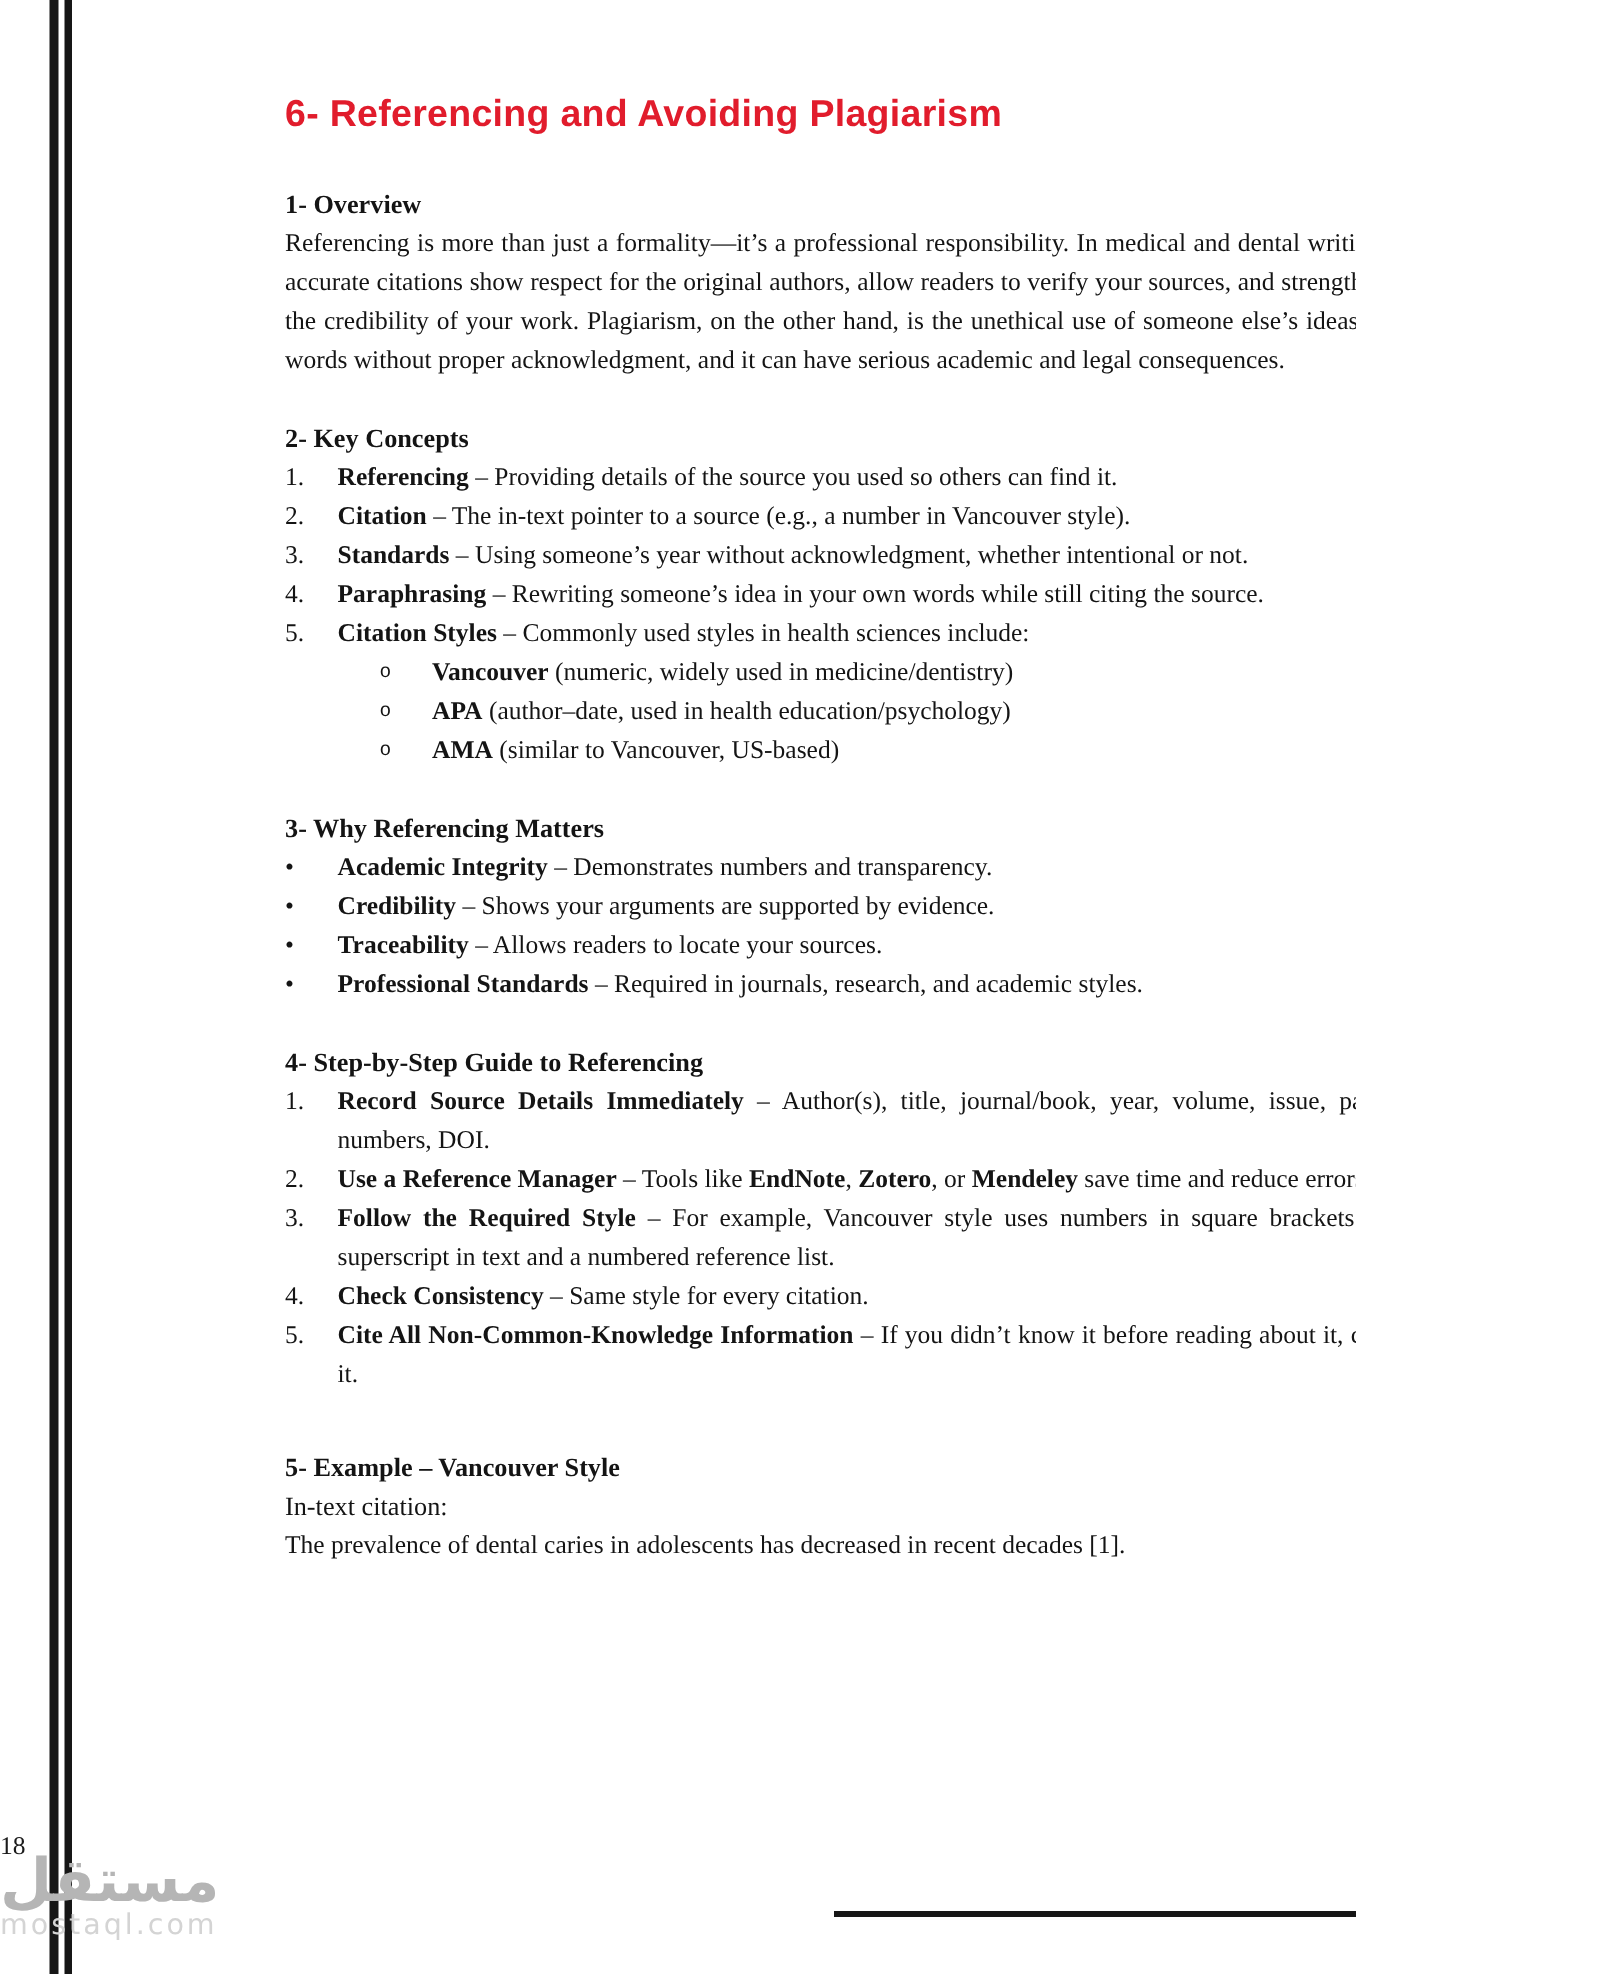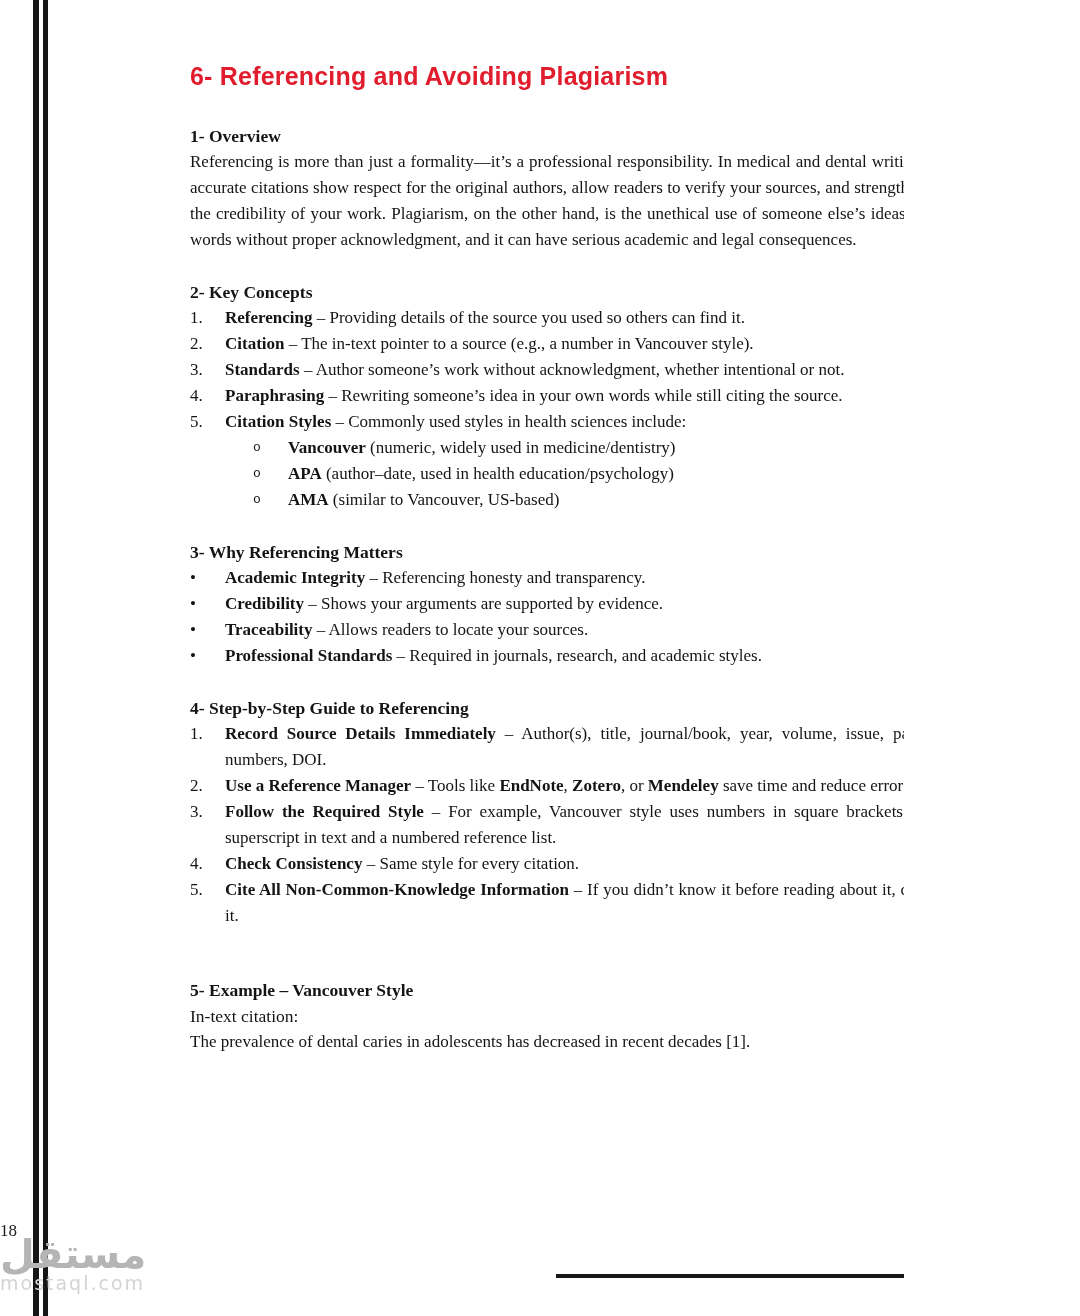--- a/index.html
+++ b/index.html
@@ -32,21 +32,21 @@
     letter-spacing: 0.2px;
     margin-bottom: 32px;
   }
   h2.sec {
     font-size: 17.5px;
     font-weight: bold;
     line-height: 26px;
     margin-top: 26px;
   }
   h2.sec.first { margin-top: 16px; }
-  h2.sec.gap-lg { margin-top: 48px; }
+  h2.sec.gap-lg { margin-top: 36px; }
   h3.subhead {
     font-size: 17.5px;
     font-weight: normal;
     line-height: 26px;
   }
   p.body {
     font-size: 17px;
     line-height: 26px;
     text-align: justify;
   }
@@ -121,21 +121,21 @@
       <div class="li">
         <span class="marker">1.</span>
         <span class="txt"><b>Referencing</b><span> – Providing details of the source you used so others can find it.</span></span>
       </div>
       <div class="li">
         <span class="marker">2.</span>
         <span class="txt"><b>Citation</b><span> – The in-text pointer to a source (e.g., a number in Vancouver style).</span></span>
       </div>
       <div class="li">
         <span class="marker">3.</span>
-        <span class="txt"><b>Standards</b><span> – Author someone’s work without acknowledgment, whether intentional or not.</span></span>
+        <span class="txt"><b>Standards</b><span> – Using someone’s year without acknowledgment, whether intentional or not.</span></span>
       </div>
       <div class="li">
         <span class="marker">4.</span>
         <span class="txt"><b>Paraphrasing</b><span> – Rewriting someone’s idea in your own words while still citing the source.</span></span>
       </div>
       <div class="li">
         <span class="marker">5.</span>
         <span class="txt"><b>Citation Styles</b><span> – Commonly used styles in health sciences include:</span></span>
       </div>
 
@@ -151,21 +151,21 @@
         <span class="marker">o</span>
         <span class="txt"><b>AMA</b><span> (similar to Vancouver, US-based)</span></span>
       </div>
     </section>
 
     <section>
       <h2 class="sec">3- Why Referencing Matters</h2>
 
       <div class="li">
         <span class="marker">•</span>
-        <span class="txt"><b>Academic Integrity</b><span> – Referencing honesty and transparency.</span></span>
+        <span class="txt"><b>Academic Integrity</b><span> – Demonstrates numbers and transparency.</span></span>
       </div>
       <div class="li">
         <span class="marker">•</span>
         <span class="txt"><b>Credibility</b><span> – Shows your arguments are supported by evidence.</span></span>
       </div>
       <div class="li">
         <span class="marker">•</span>
         <span class="txt"><b>Traceability</b><span> – Allows readers to locate your sources.</span></span>
       </div>
       <div class="li">

